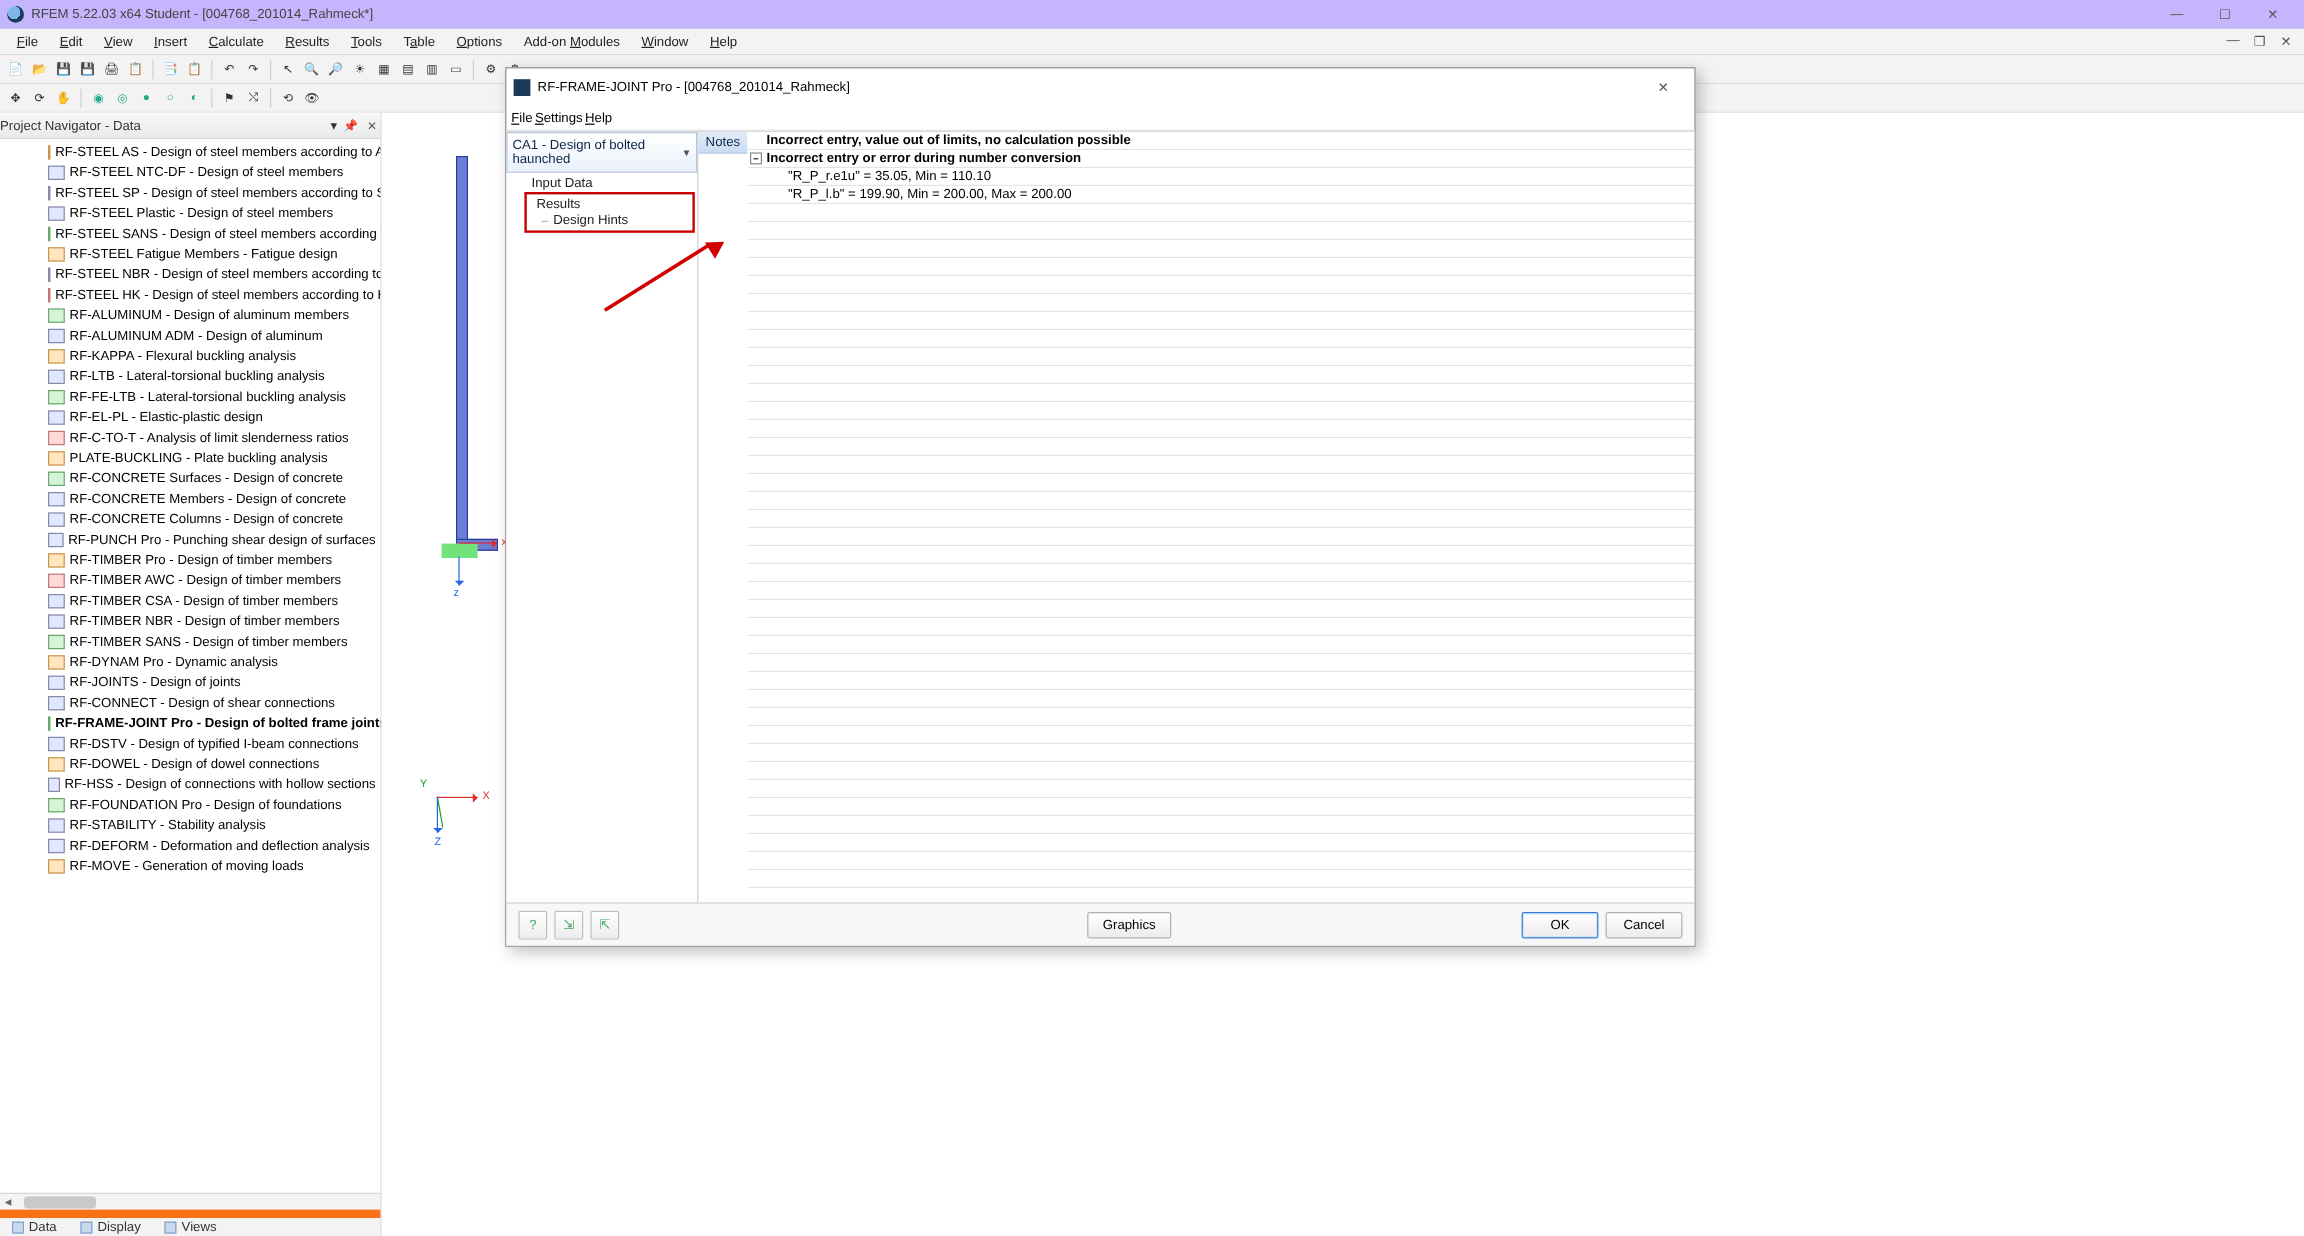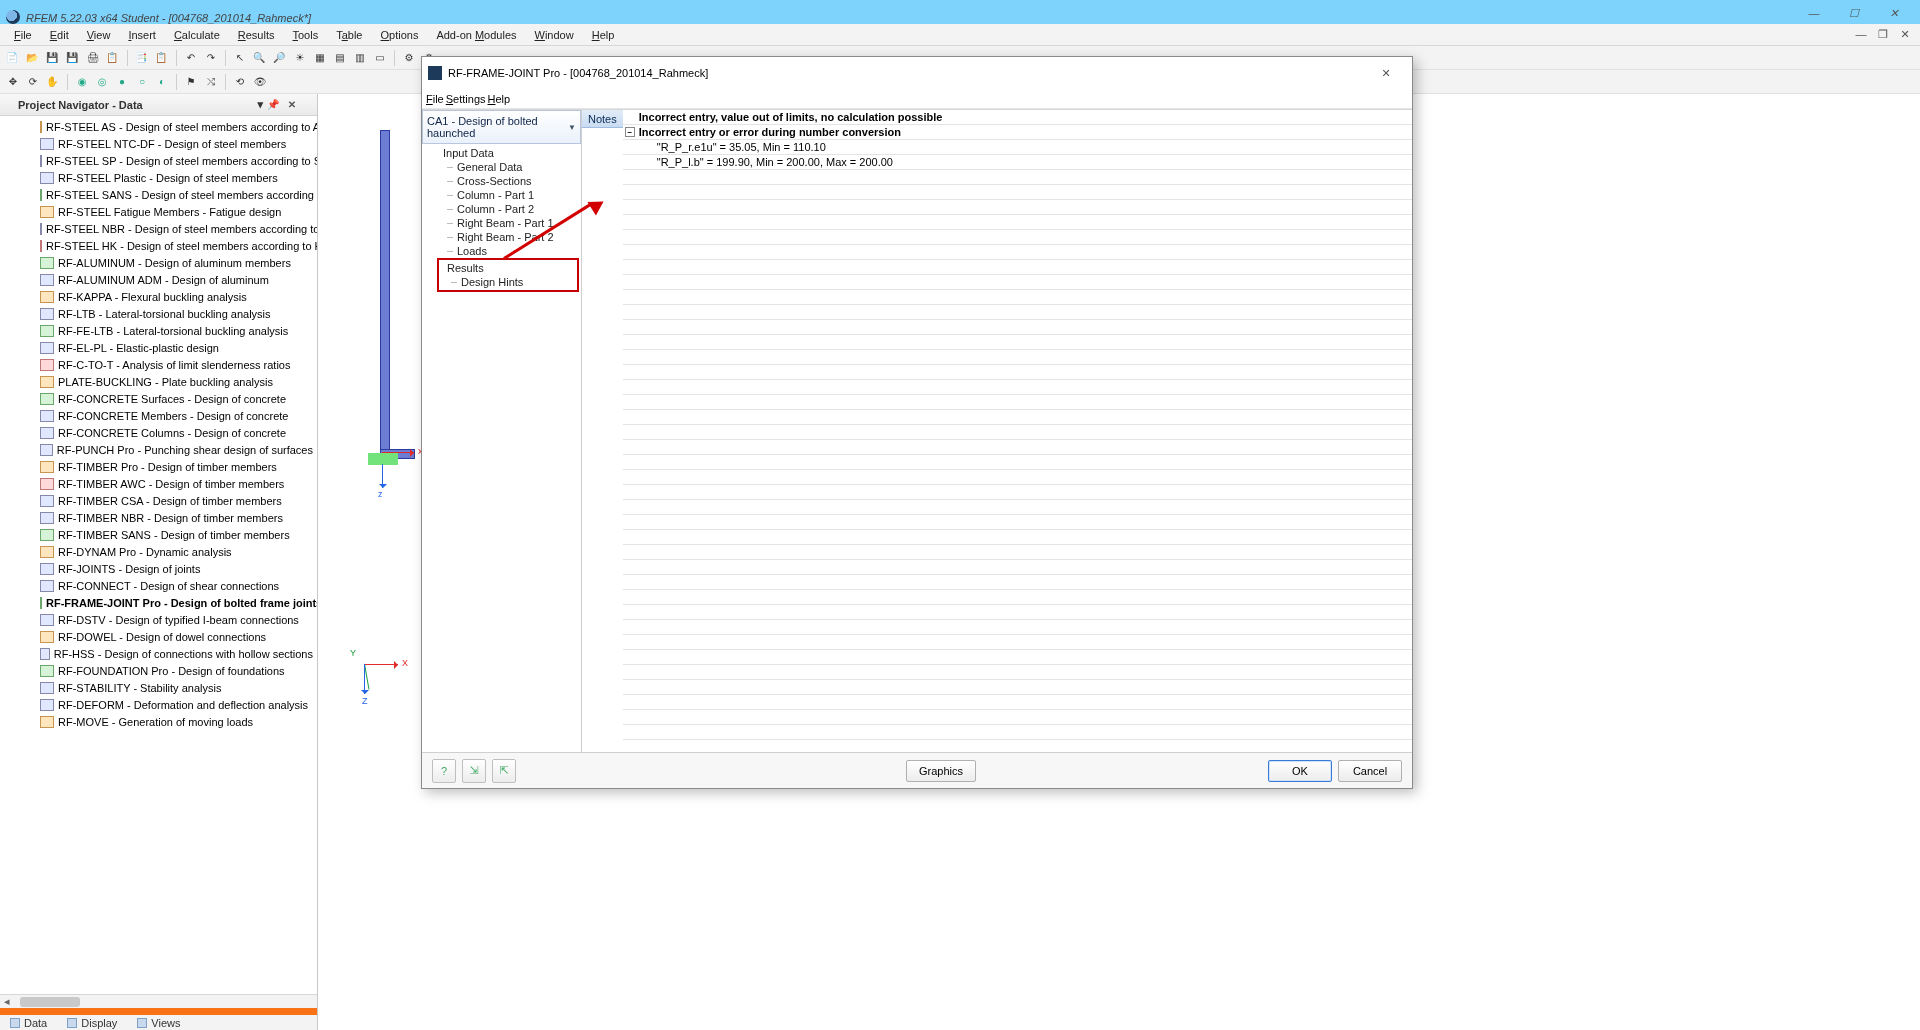--- a/index.html
+++ b/index.html
@@ -1,38 +1,38 @@
 <!DOCTYPE html>
 <html><head>
 <meta charset="utf-8">
 <style>
 * { box-sizing: border-box; margin: 0; padding: 0; font-family: "Segoe UI", Tahoma, sans-serif; font-size: 11px; }
 body { background: #f0f0f0; width: 1920px; height: 1030px; overflow: hidden; position: relative; }
 
 
-.titlebar { height: 24px; background: #7dd3fc; display: flex; align-items: flex-end; padding: 0 6px; color: #444; font-style: italic; }
+.titlebar { height: 24px; background: #c4b5fd; display: flex; align-items: center; padding: 0 6px; color: #444; }
 .titlebar .app-icon { width: 14px; height: 14px; margin-right: 6px; background: radial-gradient(circle at 40% 40%, #7fb6e8 0 45%, #1e3a5a 46% 100%); border-radius: 50%; }
 .titlebar .spacer { flex: 1; }
 .winbtn { width: 40px; height: 22px; display: flex; align-items: center; justify-content: center; color: #555; }
 
 .menubar { height: 22px; background: #f3f3f3; border-bottom: 1px solid #d7d7d7; display: flex; align-items: center; padding: 0 4px; gap: 2px; }
 .menubar .menuitem { padding: 2px 8px; color: #222; }
 .menubar .menuitem u { text-decoration: underline; }
 .menubar .mdi-controls { margin-left: auto; display: flex; }
 .menubar .mdi { width: 22px; text-align: center; color: #555; }
 
 .toolbar-row { height: 24px; background: #f3f3f3; border-bottom: 1px solid #e0e0e0; display: flex; align-items: center; padding: 0 4px; gap: 2px; }
 .tbtn { width: 18px; height: 18px; border: 1px solid transparent; display: flex; align-items: center; justify-content: center; font-size: 10px; color: #333; border-radius: 2px; }
 .tsep { width: 1px; height: 16px; background: #cfcfcf; margin: 0 3px; }
 
 .main-body { display: flex; height: calc(1030px - 24px - 22px - 24px - 24px); }
 
 
 .navigator { width: 318px; background: #fff; border-right: 1px solid #c8c8c8; display: flex; flex-direction: column; }
-.nav-header { height: 22px; background: linear-gradient(#f8f8f8,#eaeaea); border-bottom: 1px solid #d4d4d4; display: flex; align-items: center; padding: 0 18px; color: #333; font-weight: bold; }
+.nav-header { height: 22px; background: linear-gradient(#f8f8f8,#eaeaea); border-bottom: 1px solid #d4d4d4; display: flex; align-items: center; padding: 0 0; color: #333; }
 .nav-header .spacer { flex: 1; }
 .nav-header .pin, .nav-header .x { width: 14px; text-align: center; color: #555; font-size: 10px; margin-left: 4px; }
 .nav-tree { flex: 1; overflow: hidden; padding: 2px 0 0 40px; background: #fff; }
 .tree-item { display: flex; align-items: center; height: 17px; padding-right: 4px; white-space: nowrap; overflow: hidden; color: #000; }
 .tree-item.bold { font-weight: 700; }
 .tree-icon { width: 14px; height: 12px; margin-right: 4px; border: 1px solid #88a; background: #dfe8ff; font-size: 7px; line-height: 10px; text-align: center; color: #236; }
 .tree-icon.o { background: #ffe6bf; border-color: #c7954e; color: #6b3; }
 .tree-icon.g { background: #d7f3d7; border-color: #6aa76a; }
 .tree-icon.r { background: #ffd9d9; border-color: #c17777; }
 .nav-scroll { height: 14px; background: #f3f3f3; border-top: 1px solid #d7d7d7; display: flex; align-items: center; }
@@ -383,29 +383,20 @@
     <span class="menuitem"><u>H</u>elp</span>
   </div>
   <div class="dlg-body">
     <div class="dlg-tree">
       <div class="case-sel">
         <span>CA1 - Design of bolted haunched</span>
         <span class="caret">▼</span>
       </div>
       <div class="dlg-tree-list">
         <div class="node">Input Data</div>
-        <div id="input-children">
-            <div class="node child">General Data</div>
-            <div class="node child">Cross-Sections</div>
-            <div class="node child">Column - Part 1</div>
-            <div class="node child">Column - Part 2</div>
-            <div class="node child">Right Beam - Part 1</div>
-            <div class="node child">Right Beam - Part 2</div>
-            <div class="node child">Loads</div>
-          </div>
         <div class="results-box">
           <div class="node">Results</div>
           <div class="node child">Design Hints</div>
         </div>
       </div>
     </div>
     <div class="dlg-main">
       <div class="notes-hdr">Notes</div>
       <div class="notes-grid" id="notes-grid">
           <div class="grid-row bold" style="padding-left: 16px;">

